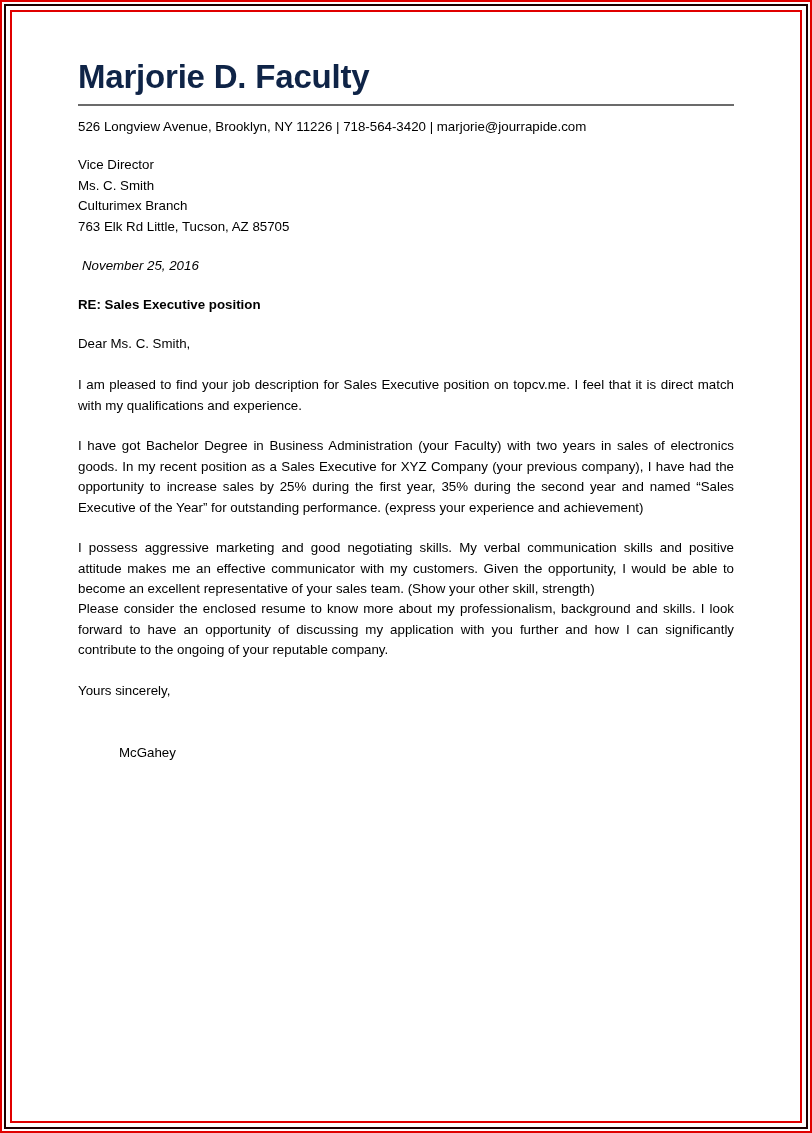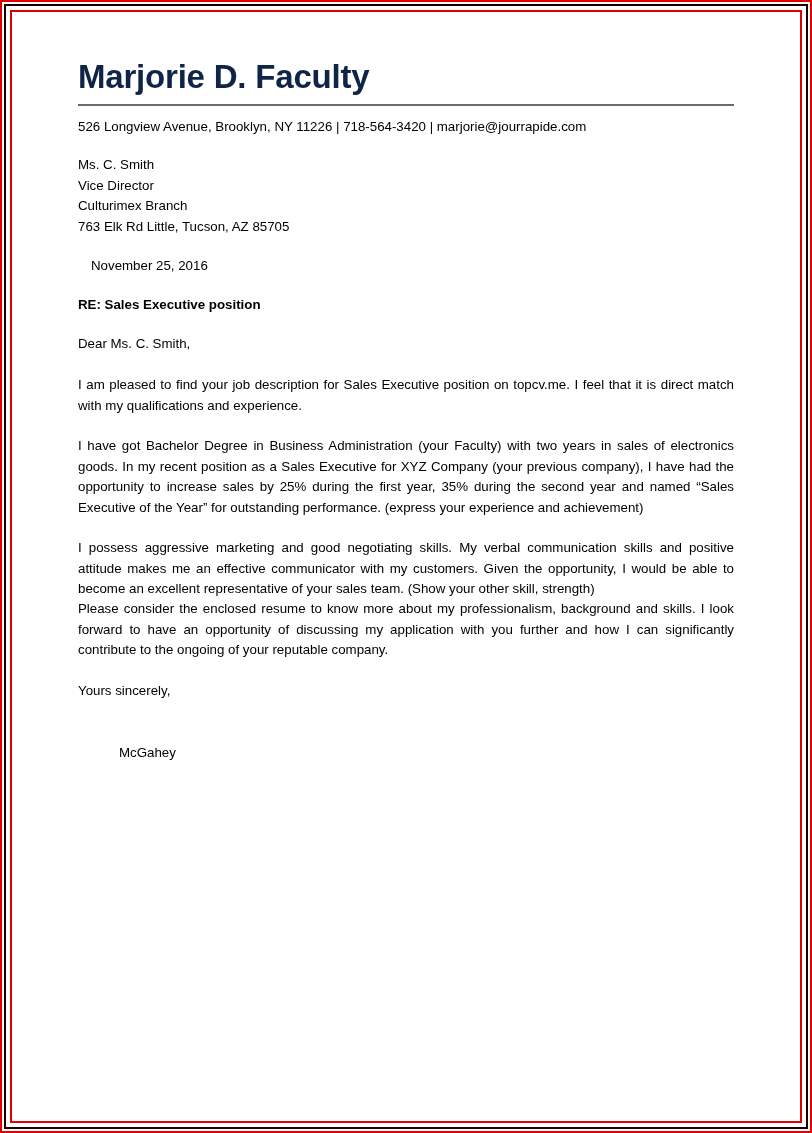--- a/index.html
+++ b/index.html
@@ -35,21 +35,21 @@
     }
     .rule {
       position: absolute; top: 104px; left: 0; width: 656px; height: 2px;
       background: #6b6b6b;
     }
     .contact {
       position: absolute; top: 119px; left: 0; font-size: 13.3px; white-space: nowrap;
     }
     .txt { font-size: 13.3px; line-height: 20.5px; }
     .recipient { position: absolute; top: 155px; left: 0; }
-    .date { position: absolute; top: 256px; left: 13px; }
+    .date { position: absolute; top: 256px; left: 4px; font-style: italic; }
     .subject { position: absolute; top: 295px; left: 0; font-weight: bold; }
     .greeting { position: absolute; top: 334px; left: 0; }
     .para { position: absolute; left: 0; width: 656px; text-align: justify; }
     .p1 { top: 375px; }
     .p2 { top: 436px; }
     .p3 { top: 538px; }
     .p4 { top: 599px; }
     .closing { position: absolute; top: 681px; left: 0; }
     .signature { position: absolute; top: 743px; left: 0; margin-left: 41px; }
     .line { display: block; }
@@ -62,22 +62,22 @@
     <div class="frame-inner2"></div>
   </div>
 </div>
 
 <div class="page">
   <div class="name">Marjorie D. Faculty</div>
   <div class="rule"></div>
   <div class="contact">526 Longview Avenue, Brooklyn, NY 11226  | 718-564-3420 | marjorie@jourrapide.com</div>
 
   <div class="recipient txt">
+    <span class="line">Vice Director</span>
     <span class="line">Ms. C. Smith</span>
-    <span class="line">Vice Director</span>
     <span class="line">Culturimex Branch</span>
     <span class="line">763 Elk Rd Little, Tucson, AZ 85705</span>
   </div>
 
   <div class="date txt">November 25, 2016</div>
   <div class="subject txt">RE: Sales Executive position</div>
   <div class="greeting txt">Dear Ms. C. Smith,</div>
 
   <div class="para p1 txt">I am pleased to find your job description for Sales Executive position on topcv.me. I feel that it is direct match with my qualifications and experience.</div>
   <div class="para p2 txt">I have got Bachelor Degree in Business Administration (your Faculty) with two years in sales of electronics goods.  In my recent position as a Sales Executive for XYZ Company (your previous company), I have had the opportunity to increase sales by 25% during the first year, 35% during the second year and named “Sales Executive of the Year” for outstanding performance. (express your experience and achievement)</div>

